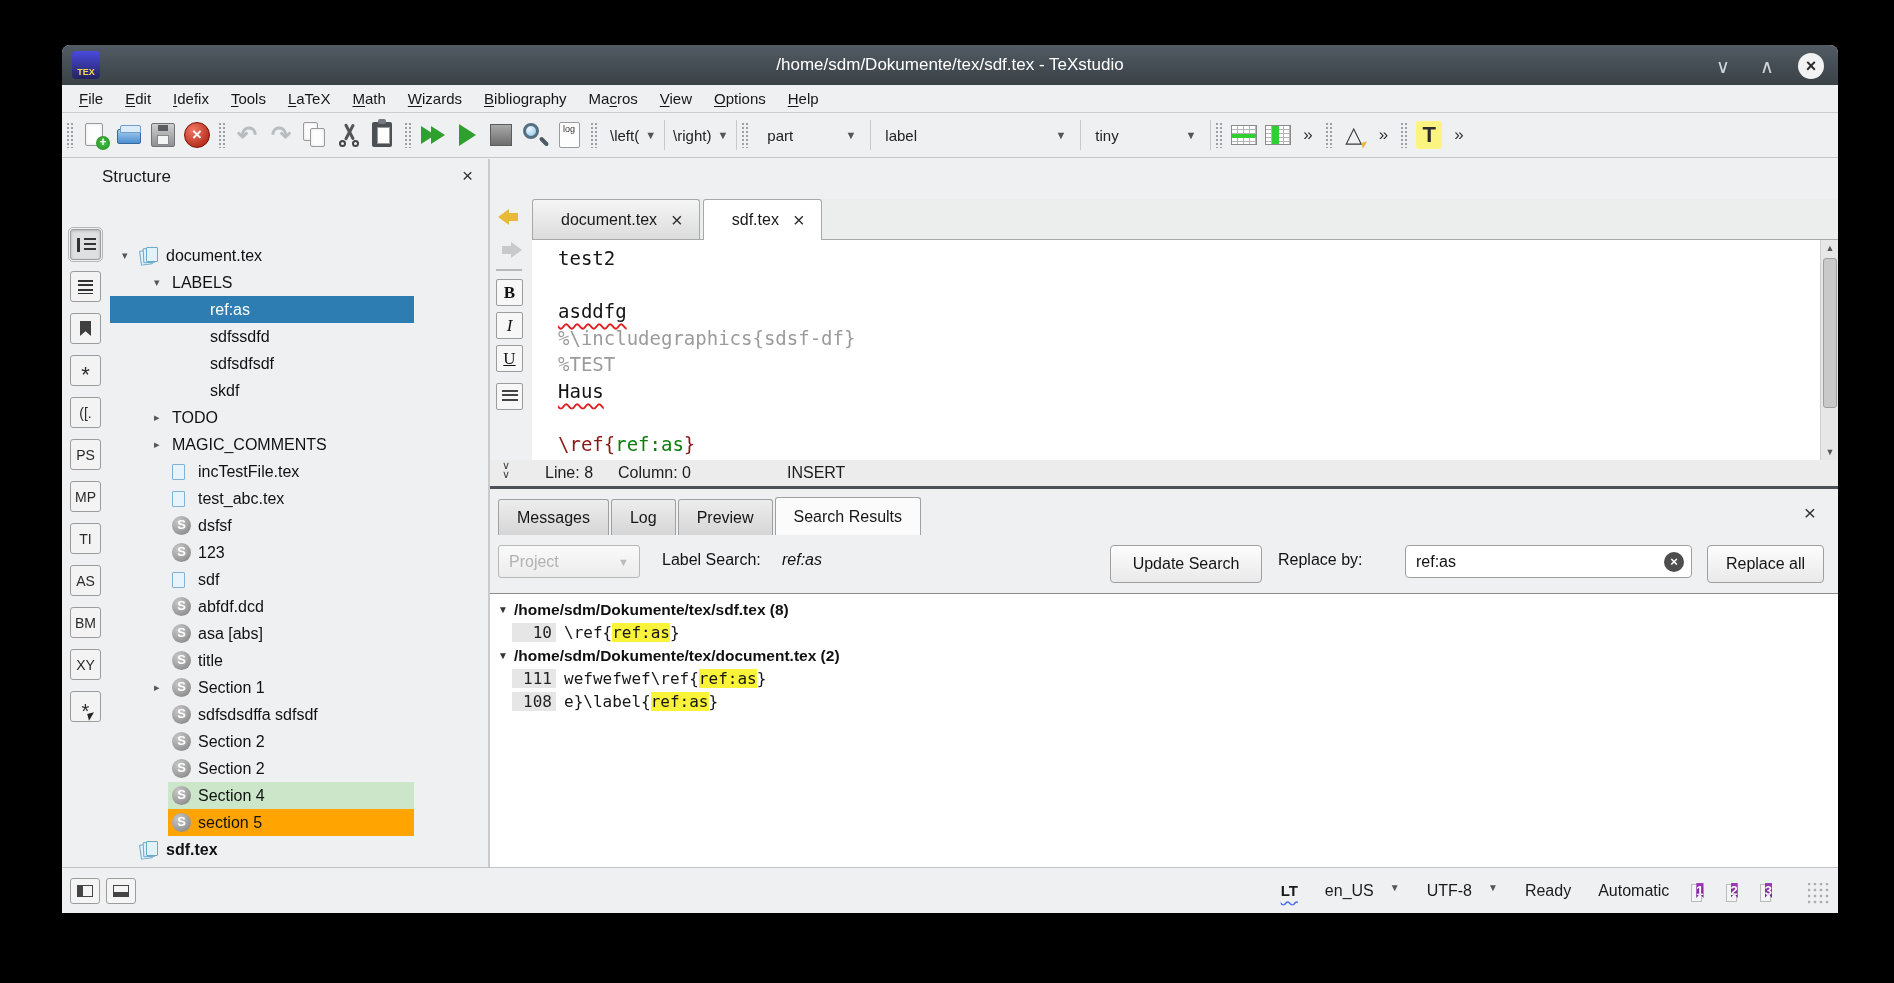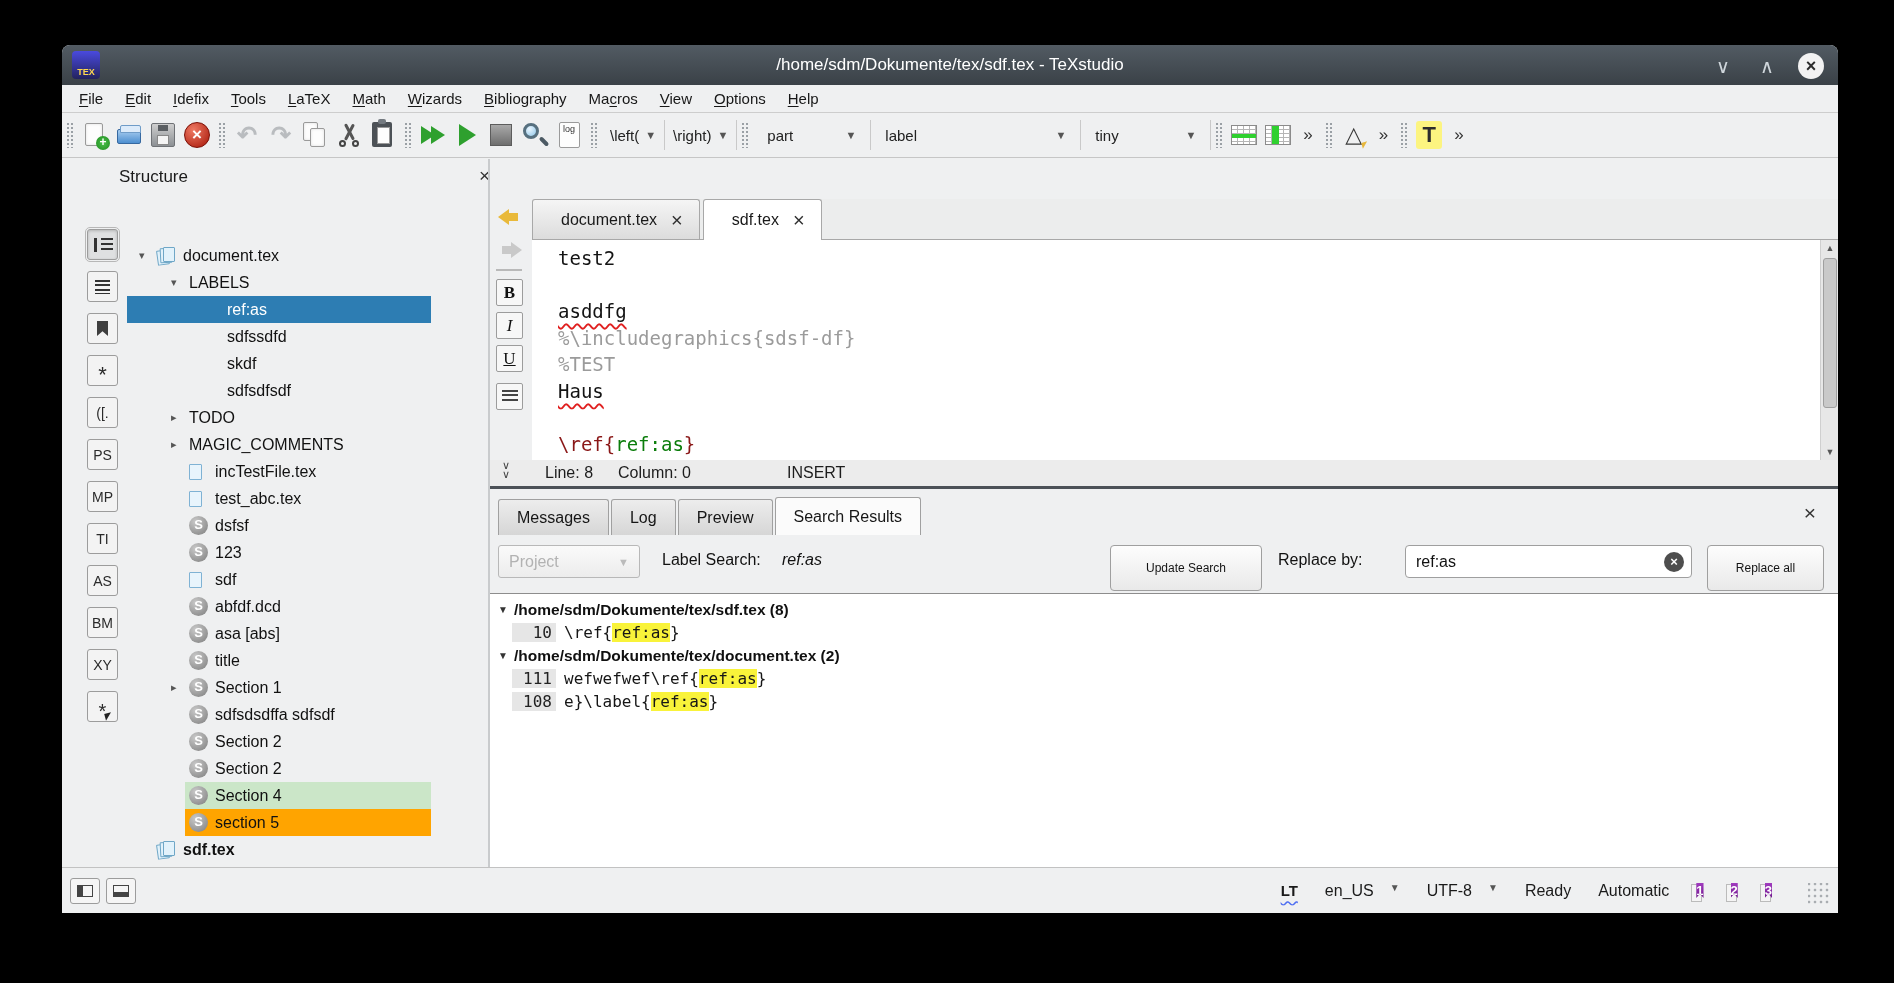--- a/index.html
+++ b/index.html
@@ -84,21 +84,21 @@
   .ic-tri-cursor { position:absolute; right:3px; bottom:4px; width:0; height:0;
     border-top:6px solid #e7b73c; border-right:6px solid transparent; transform:rotate(-15deg); }
   .ic-T { width:26px; height:28px; background:#fcf480; border-radius:3px; color:#2c2c2c;
     font-size:22px; font-weight:bold; text-align:center; line-height:27px; }
 
   
   #main { position:absolute; top:114px; left:0; right:0; bottom:46px; }
   #vsplit { position:absolute; left:426px; top:0; bottom:0; width:2px; background:#c9cbcd; }
 
   
-  #structure-panel { position:absolute; left:17px; top:0; bottom:0; width:352px; }
+  #structure-panel { position:absolute; left:0; top:0; bottom:0; width:352px; }
   #structure-title { position:absolute; left:40px; top:8px; font-size:17px; color:#1b1b1b; }
   #structure-close { position:absolute; left:400px; top:6px; font-size:19px; color:#333; }
   #side-strip { position:absolute; left:4px; top:56px; width:42px; bottom:0; }
   .side-btn { position:absolute; left:4px; width:31px; height:31px; background:#f3f3f3;
     border:1px solid #9c9c9c; border-radius:3px; display:flex; align-items:center; justify-content:center;
     font-size:14px; color:#2a2a2a; }
   .side-btn.pressed { background:#dfe0e1; box-shadow:inset 0 1px 3px #00000033; outline:1px solid #b7b7b7; outline-offset:1px; }
   .glyph-structure { position:relative; width:17px; height:14px; border-left:3px solid #333; }
   .glyph-structure i { position:absolute; left:4px; top:0; width:12px; height:14px;
     background:repeating-linear-gradient(#333 0 2px, transparent 2px 5px); }
@@ -182,22 +182,22 @@
   .btab.active { background:#fbfbfb; height:38px; }
   #bp-close { position:absolute; right:22px; top:12px; font-size:21px; color:#333; }
 
   #bp-controls { position:absolute; left:0; right:0; top:53px; height:42px; }
   #scope-combo { position:absolute; left:8px; top:3px; width:142px; height:33px; border:1px solid #b8b8b8;
     border-radius:3px; background:linear-gradient(#fafafa,#ececec); color:#b2b2b2; font-size:16px;
     display:flex; align-items:center; justify-content:space-between; padding:0 10px; }
   #scope-combo .car { color:#bbb; font-size:11px; }
   #label-search-label { position:absolute; left:172px; top:9px; font-size:16px; color:#111; }
   #label-search-term { position:absolute; left:292px; top:9px; font-size:16px; font-style:italic; color:#111; }
-  .pbtn { position:absolute; top:3px; height:46px; border:1px solid #9f9f9f; border-radius:4px;
-    background:linear-gradient(#fdfdfd,#e9e9e9); font-size:12px; color:#141414;
+  .pbtn { position:absolute; top:3px; height:38px; border:1px solid #9f9f9f; border-radius:4px;
+    background:linear-gradient(#fdfdfd,#e9e9e9); font-size:16px; color:#141414;
     display:flex; align-items:center; justify-content:center; }
   #btn-update { left:620px; width:152px; }
   #replace-label { position:absolute; left:788px; top:9px; font-size:16px; color:#111; }
   #replace-input { position:absolute; left:915px; top:3px; width:287px; height:33px; background:#fff;
     border:1px solid #9f9f9f; border-radius:4px; display:flex; align-items:center; padding:0 10px; font-size:16px; color:#111; }
   #replace-clear { position:absolute; right:7px; top:6px; width:20px; height:20px; border-radius:50%;
     background:#4e4e4e; color:#fff; font-size:13px; font-weight:bold; text-align:center; line-height:19px; }
   #btn-replace-all { left:1217px; width:117px; }
 
   #results { position:absolute; left:0; right:0; top:104px; bottom:0; background:#fff; border-top:1px solid #8d8d8d;
@@ -417,25 +417,25 @@
             <div class="tree-row lvl2 sel">
               <span class="tw-exp"></span>
               <span class="tw-label">ref:as</span>
             </div>
             <div class="tree-row lvl2">
               <span class="tw-exp"></span>
               <span class="tw-label">sdfssdfd</span>
             </div>
             <div class="tree-row lvl2">
               <span class="tw-exp"></span>
+              <span class="tw-label">sdfsdfsdf</span>
+            </div>
+            <div class="tree-row lvl2">
+              <span class="tw-exp"></span>
               <span class="tw-label">skdf</span>
-            </div>
-            <div class="tree-row lvl2">
-              <span class="tw-exp"></span>
-              <span class="tw-label">sdfsdfsdf</span>
             </div>
             <div class="tree-row lvl1">
               <span class="tw-exp">▸</span>
               <span class="tw-label">TODO</span>
             </div>
             <div class="tree-row lvl1">
               <span class="tw-exp">▸</span>
               <span class="tw-label">MAGIC_COMMENTS</span>
             </div>
             <div class="tree-row lvl1">

